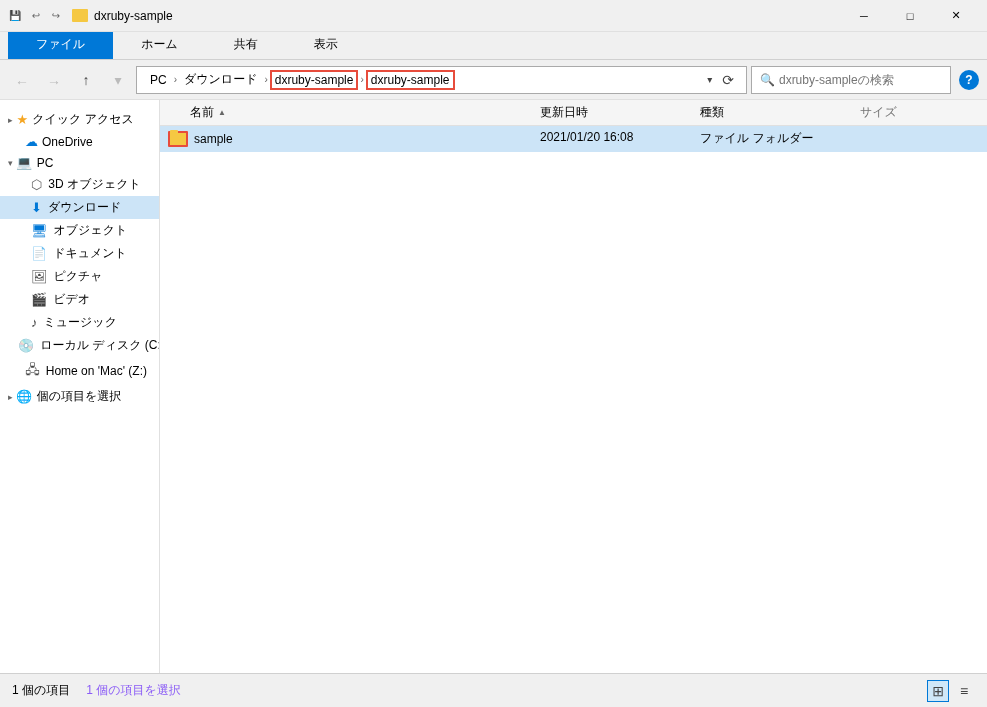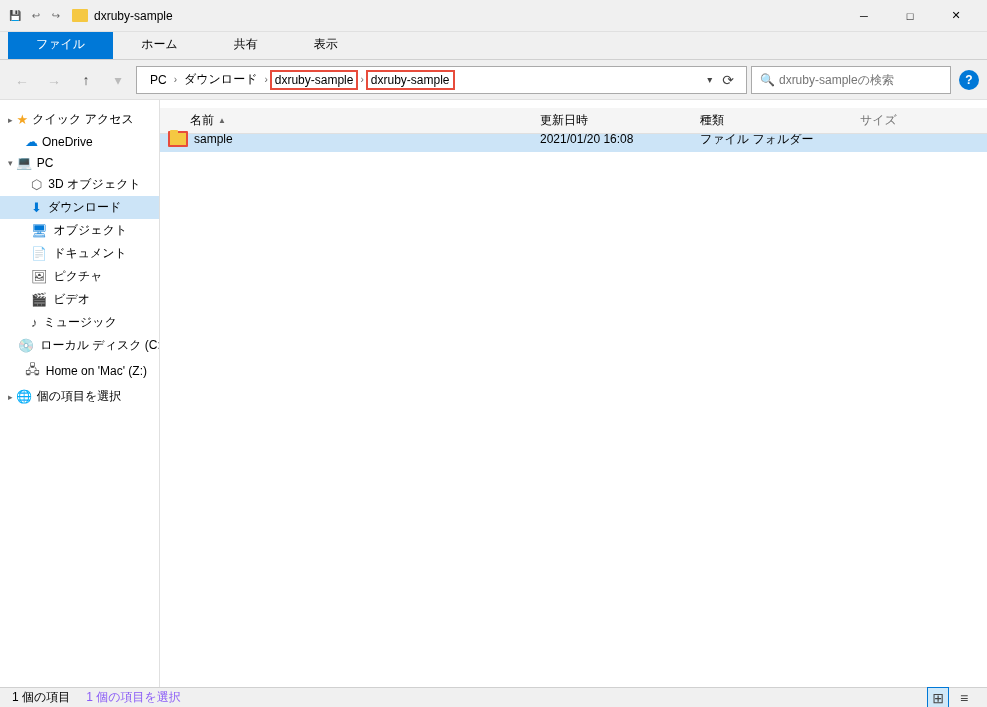--- a/index.html
+++ b/index.html
@@ -252,31 +252,30 @@
       display: flex;
       flex-direction: column;
     }
     .file-list-header {
       display: flex;
       align-items: center;
       padding: 4px 0;
       border-bottom: 1px solid #e0e0e0;
       background: #f5f5f5;
       position: sticky;
-      top: 8px;
+      top: 0;
     }
     .col-name { width: 380px; padding-left: 30px; font-size: 12px; color: #000; display: flex; align-items: center; gap: 4px; }
     .col-date { width: 160px; font-size: 12px; color: #000; }
     .col-type { width: 160px; font-size: 12px; color: #000; }
     .col-size { width: 100px; font-size: 12px; color: #737373; }
     .sort-arrow { font-size: 8px; color: #666; }
 
     .file-row {
       display: flex;
-      align-items: center;
       padding: 4px 0;
       cursor: pointer;
       min-height: 26px;
     }
     .file-row.selected { background: #cce4f7; }
 
     .file-icon-area {
       width: 380px;
       display: flex;
       align-items: center;
@@ -306,21 +305,21 @@
       color: #000;
     }
 
     
     .selected-box {
       border: 2px solid #e74c3c;
     }
 
     
     .status-bar {
-      height: 20px;
+      height: 34px;
       background: #f0f0f0;
       border-top: 1px solid #d0d0d0;
       display: flex;
       align-items: center;
       padding: 0 12px;
       font-size: 12px;
       color: #000;
       gap: 0;
     }
     .status-left { flex: 1; display: flex; gap: 16px; }

